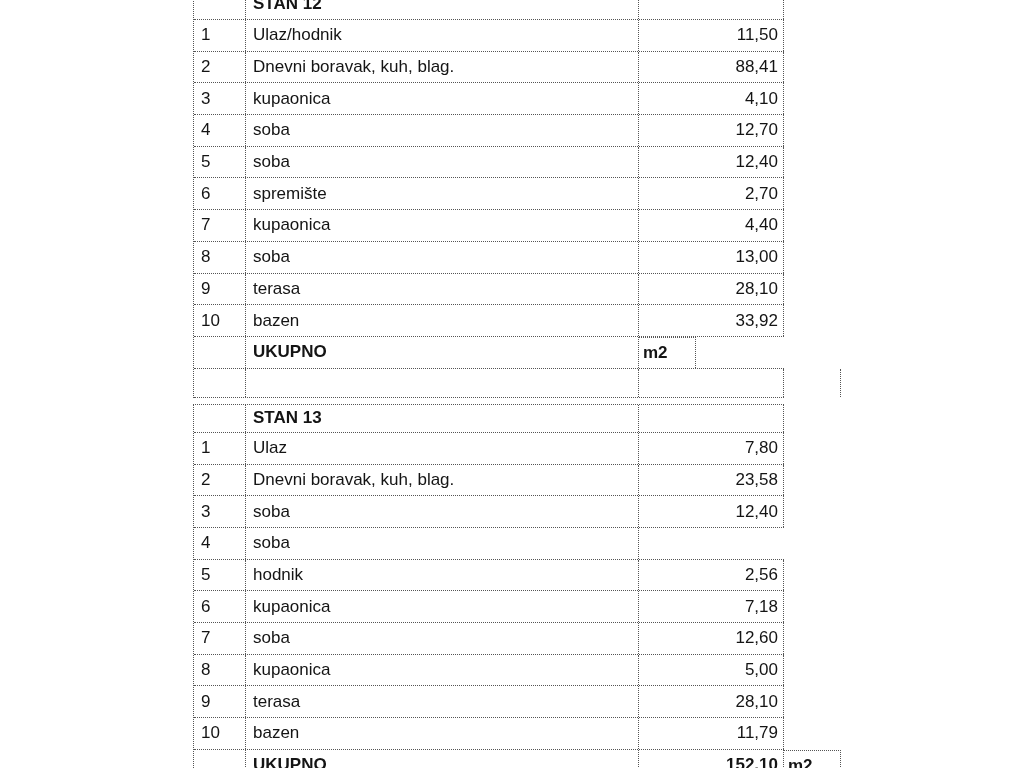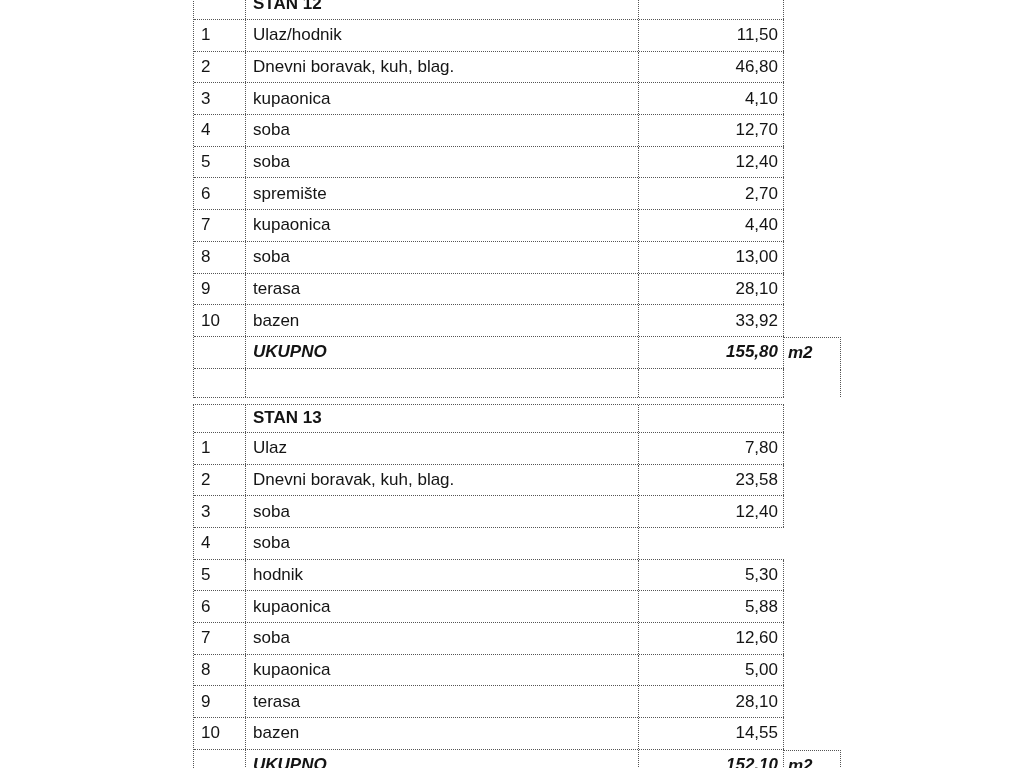--- a/index.html
+++ b/index.html
@@ -22,21 +22,21 @@
     width: 591px;
   }
   .row {
     display: flex;
     height: 31.7px;
     border-bottom: 1px dotted #555;
     align-items: stretch;
   }
   .row.hdr1 { height: 31px; }
   .row.hdr2 { height: 28px; }
-  .row.total { height: 32px; font-style: italic; }
+  .row.total { height: 32px; }
   .row.empty { height: 29px; }
   .c {
     flex: 0 0 auto;
     border-right: 1px dotted #555;
     display: flex;
     align-items: center;
     overflow: hidden;
     white-space: nowrap;
   }
   .num  { width: 52px;  padding-left: 7px; }
@@ -61,21 +61,21 @@
     </div>
 
     <div class="row">
       <div class="c num">1</div>
       <div class="c name">Ulaz/hodnik</div>
       <div class="c val">11,50</div>
     </div>
     <div class="row">
       <div class="c num">2</div>
       <div class="c name">Dnevni boravak, kuh, blag.</div>
-      <div class="c val">46,80</div>
+      <div class="c val">88,41</div>
     </div>
     <div class="row">
       <div class="c num">3</div>
       <div class="c name">kupaonica</div>
       <div class="c val">4,10</div>
     </div>
     <div class="row">
       <div class="c num">4</div>
       <div class="c name">soba</div>
       <div class="c val">12,70</div>
@@ -107,21 +107,20 @@
     </div>
     <div class="row">
       <div class="c num">10</div>
       <div class="c name">bazen</div>
       <div class="c val">33,92</div>
     </div>
 
     <div class="row total">
       <div class="c num"></div>
       <div class="c name bold">UKUPNO</div>
-      <div class="c val bold">155,80</div>
       <div class="c m2c bt">m2</div>
     </div>
 
     <div class="row empty">
       <div class="c num"></div>
       <div class="c name"></div>
       <div class="c val"></div>
       <div class="c m2c"></div>
     </div>
 
@@ -152,46 +151,46 @@
       <div class="c name">soba</div>
       <div class="c val">12,40</div>
     </div>
     <div class="row">
       <div class="c num">4</div>
       <div class="c name">soba</div>
     </div>
     <div class="row">
       <div class="c num">5</div>
       <div class="c name">hodnik</div>
-      <div class="c val">5,30</div>
+      <div class="c val">2,56</div>
     </div>
     <div class="row">
       <div class="c num">6</div>
       <div class="c name">kupaonica</div>
-      <div class="c val">5,88</div>
+      <div class="c val">7,18</div>
     </div>
     <div class="row">
       <div class="c num">7</div>
       <div class="c name">soba</div>
       <div class="c val">12,60</div>
     </div>
     <div class="row">
       <div class="c num">8</div>
       <div class="c name">kupaonica</div>
       <div class="c val">5,00</div>
     </div>
     <div class="row">
       <div class="c num">9</div>
       <div class="c name">terasa</div>
       <div class="c val">28,10</div>
     </div>
     <div class="row">
       <div class="c num">10</div>
       <div class="c name">bazen</div>
-      <div class="c val">14,55</div>
+      <div class="c val">11,79</div>
     </div>
 
     <div class="row total">
       <div class="c num"></div>
       <div class="c name bold">UKUPNO</div>
       <div class="c val bold">152,10</div>
       <div class="c m2c bt">m2</div>
     </div>
 
   </div>

